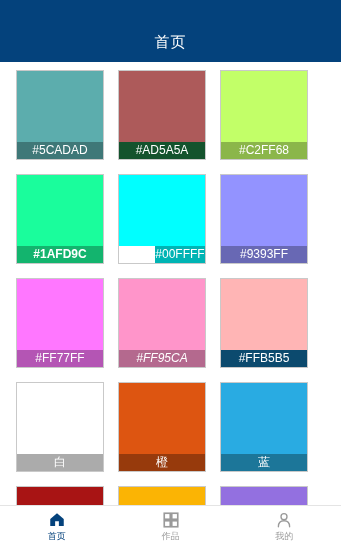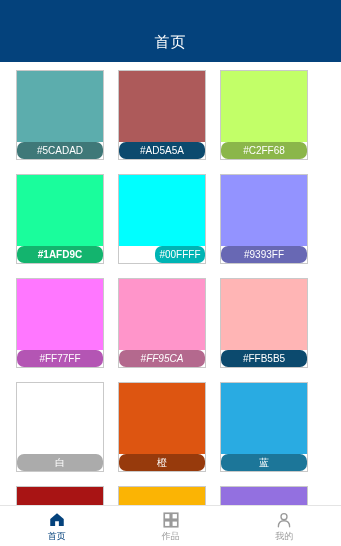--- a/index.html
+++ b/index.html
@@ -63,24 +63,23 @@
 
   .swatch-fill {
     flex: 1 1 auto;
   }
 
   .swatch-label {
     height: 17px;
     line-height: 17px;
     text-align: center;
     color: #ffffff;
-    font-size: 10px;
+    font-size: 12px;
     white-space: nowrap;
     overflow: hidden;
-    border-radius: 7px;
   }
 
   
   .tabbar {
     position: absolute;
     left: 0;
     right: 0;
     bottom: 0;
     height: 41px;
     background: #ffffff;
@@ -115,21 +114,21 @@
 </div>
 
 <div class="content">
   <div class="grid" id="grid">
       <div class="swatch-card">
         <div class="swatch-fill" style="background: rgb(92, 173, 173);"></div>
         <div class="swatch-label" style="background: rgb(63, 120, 120); color: rgb(255, 255, 255);">#5CADAD</div>
       </div>
       <div class="swatch-card">
         <div class="swatch-fill" style="background: rgb(173, 90, 90);"></div>
-        <div class="swatch-label" style="background: #0c4a6e; color: rgb(255, 255, 255);">#AD5A5A</div>
+        <div class="swatch-label" style="background: #14532d; color: rgb(255, 255, 255);">#AD5A5A</div>
       </div>
       <div class="swatch-card">
         <div class="swatch-fill" style="background: rgb(194, 255, 104);"></div>
         <div class="swatch-label" style="background: rgb(139, 182, 74); color: rgb(255, 255, 255);">#C2FF68</div>
       </div>
       <div class="swatch-card">
         <div class="swatch-fill" style="background: rgb(26, 253, 156);"></div>
         <div class="swatch-label" style="background: rgb(19, 180, 110); color: rgb(255, 255, 255); font-weight: bold;">#1AFD9C</div>
       </div>
       <div class="swatch-card">

